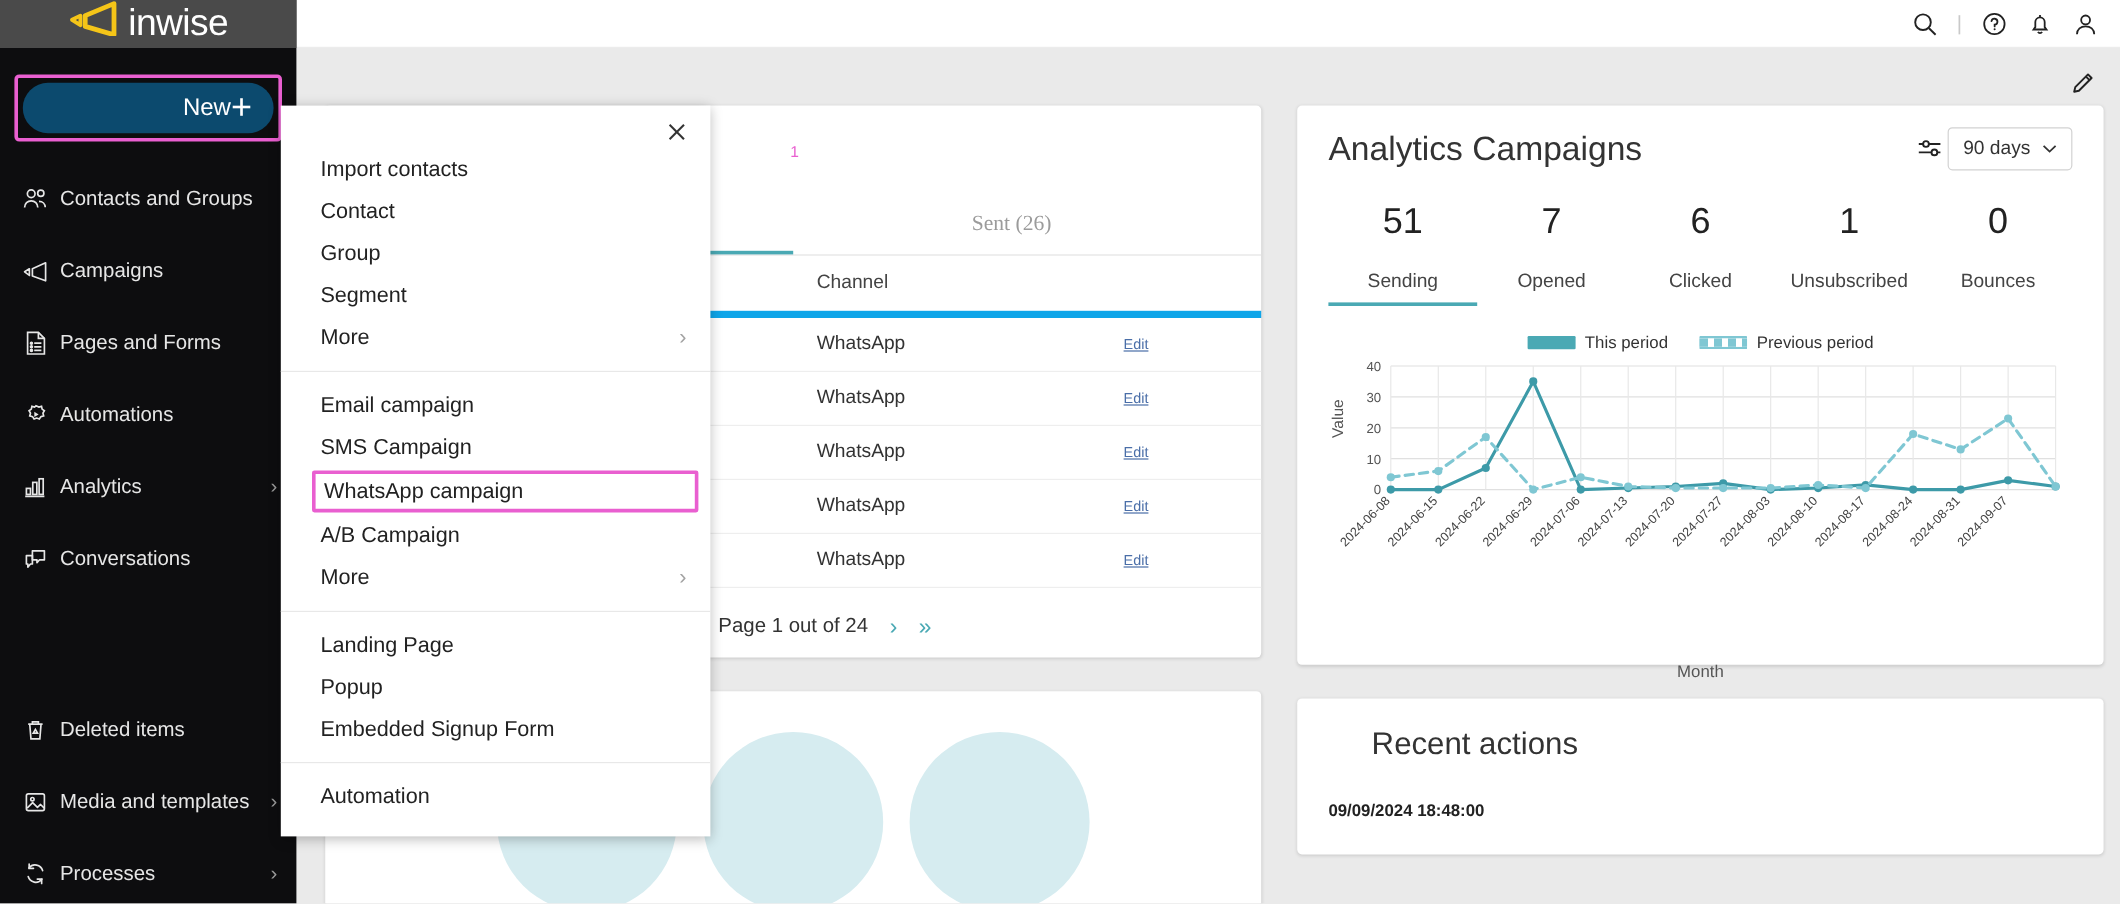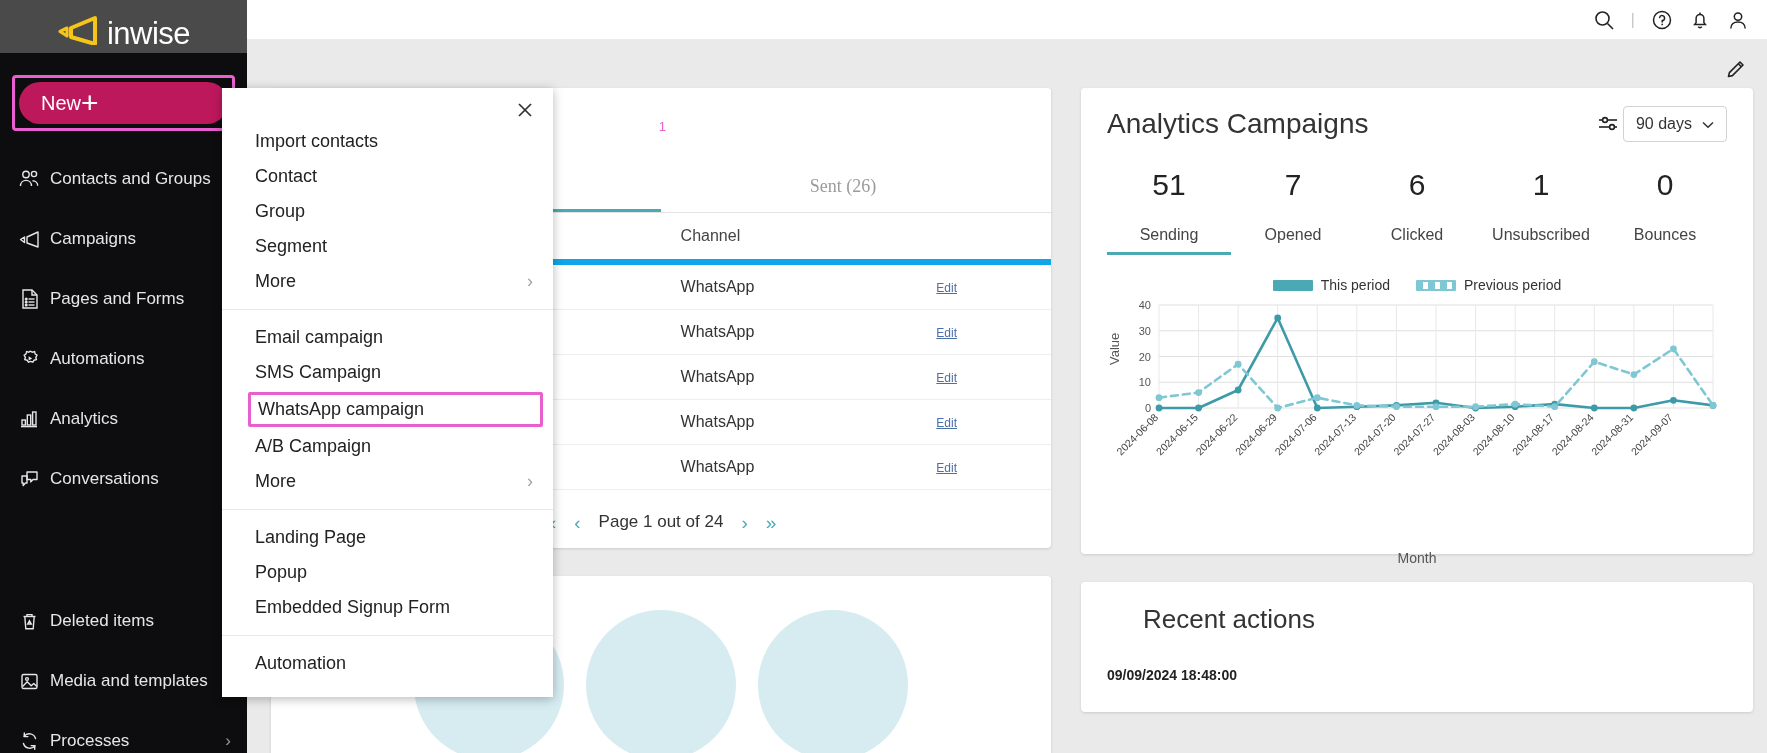--- a/index.html
+++ b/index.html
@@ -12,36 +12,36 @@
   .app { position: relative; width: 1767px; height: 753px; }
 
   
   .sidebar {
     position: absolute; left: 0; top: 0;
     width: 247px; height: 753px;
     background: #0d0d0f;
     z-index: 30;
   }
   .brand-bar {
-    height: 53px; background: #4a4a4a;
-    display: flex; align-items: flex-end; justify-content: center;
+    height: 40px; background: #4a4a4a;
+    display: flex; align-items: flex-start; justify-content: center;
   }
   .brand {
     display: flex; align-items: center; gap: 8px;
     color: #fff; font-size: 31px; font-weight: 400; letter-spacing: -0.5px;
   }
   .brand-mark { display: block; }
   .new-wrap {
     margin: 22px 12px 0 12px;
     border: 3px solid #e95fd0; border-radius: 4px;
     padding: 4px;
   }
   .new-btn {
-    display: flex; align-items: center; justify-content: flex-start;
-    background: #be185d; color: #fff;
+    display: flex; align-items: center; justify-content: flex-end;
+    background: #0c4a6e; color: #fff;
     border: none; border-radius: 28px;
     height: 42px; width: 100%;
     padding: 0 18px 0 22px;
     font-size: 20px; font-family: inherit; cursor: pointer;
   }
   .new-plus { font-size: 30px; line-height: 1; font-weight: 300; }
   .nav { margin-top: 18px; }
   .nav-item {
     display: flex; align-items: center;
     height: 60px; padding: 0 16px 0 18px;
@@ -160,22 +160,22 @@
   }
   .xaxis-title { text-align: center; font-size: 14px; color: #555; margin-top: 66px; }
 
   
   .ra-card { margin-top: 28px; padding: 22px 26px; height: 130px; }
   .ra-title { font-size: 26px; color: #333; font-weight: 400; margin-left: 36px; }
   .ra-ts { font-size: 14px; color: #222; font-weight: bold; margin-top: 32px; }
 
   
   .menu {
-    position: absolute; left: 222px; top: 88px;
-    width: 331px; background: #fff;
+    position: absolute; left: 234px; top: 88px;
+    width: 358px; background: #fff;
     box-shadow: 0 2px 10px rgba(0,0,0,.28);
     z-index: 50; padding-bottom: 6px;
   }
   .menu-close {
     position: absolute; right: 18px; top: 12px;
     cursor: pointer; color: #333;
   }
   .menu-group { padding: 10px 0; border-bottom: 1px solid #e8e8e8; }
   .menu-group:last-child { border-bottom: none; }
   .menu-group.first { padding-top: 36px; }

